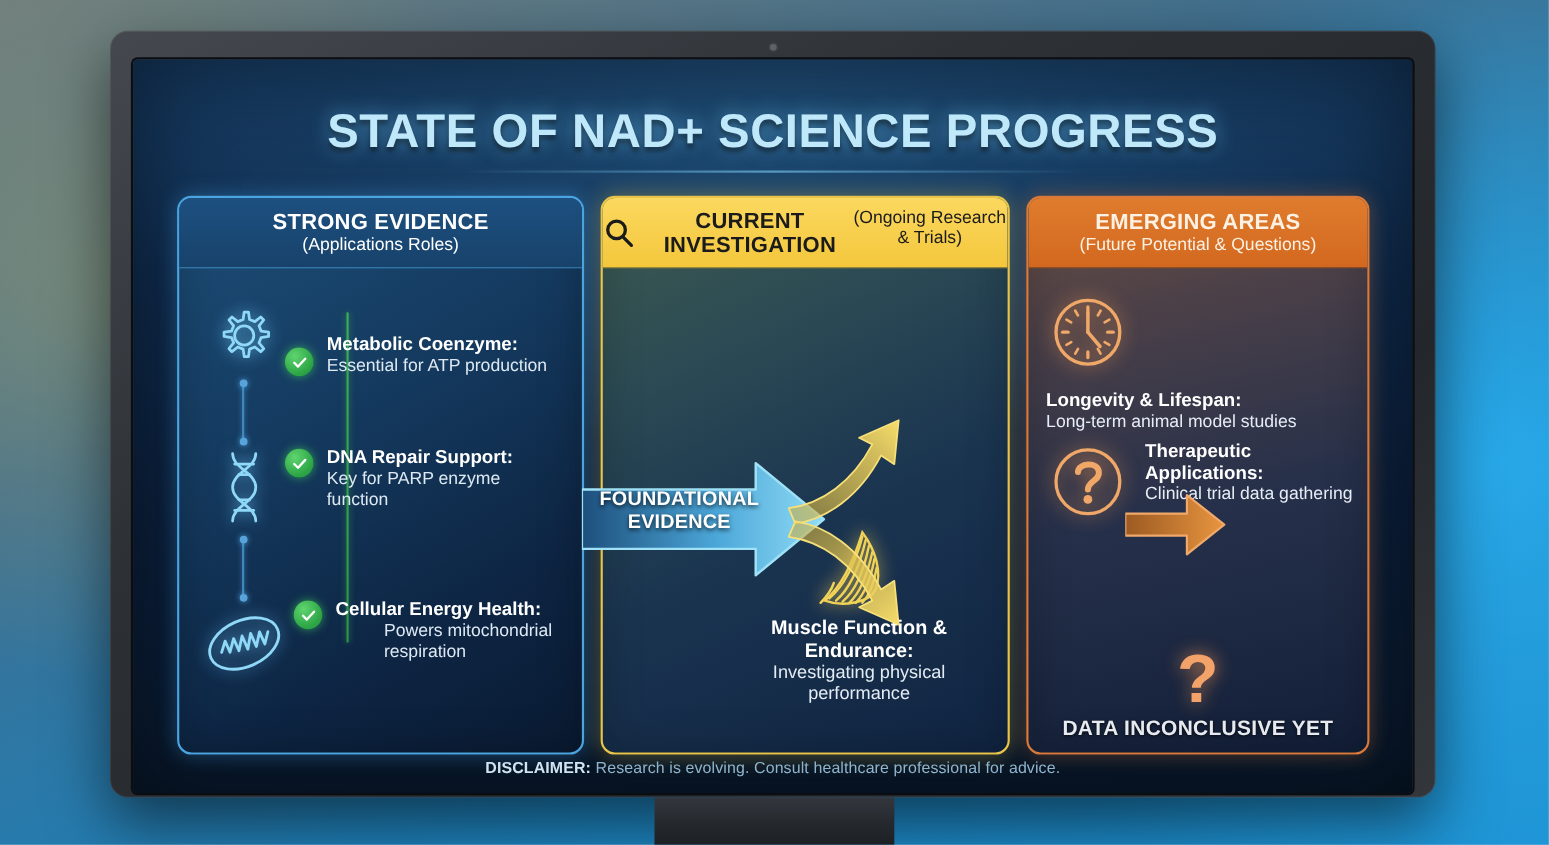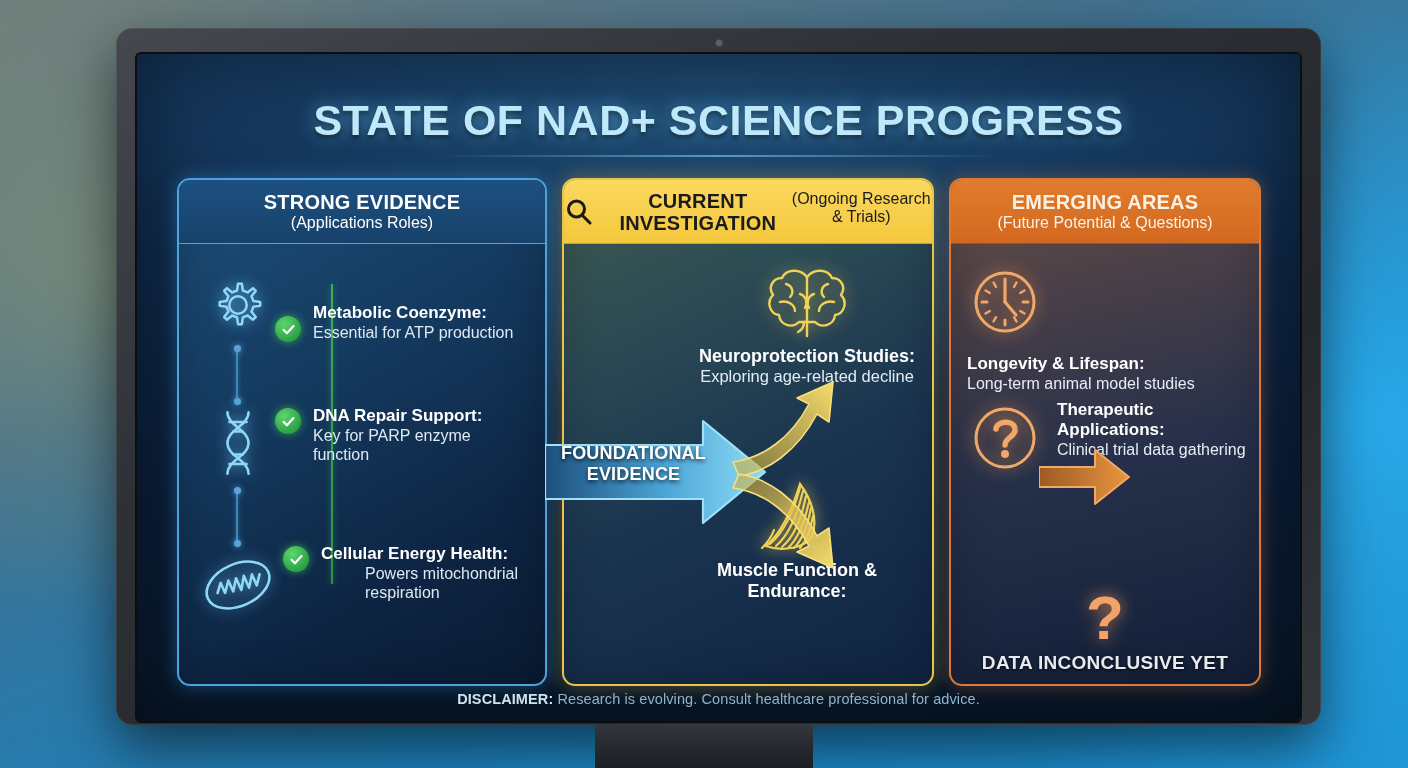--- a/index.html
+++ b/index.html
@@ -8,21 +8,21 @@
     font-family:"Liberation Sans", sans-serif;
     background:
       radial-gradient(ellipse 600px 500px at 8% 35%, rgba(150,155,110,0.55), rgba(150,155,110,0) 70%),
       radial-gradient(ellipse 700px 700px at 97% 55%, #28a8e8, rgba(40,168,232,0) 68%),
       linear-gradient(160deg,#6d7d7e 0%,#3f6f8f 35%,#1d7fb8 70%,#1b8fd0 100%);
     position:relative;
   }
 
   
   #monitor {
-    position:absolute; left:116px; top:28px; width:1205px; height:697px;
+    position:absolute; left:100px; top:28px; width:1205px; height:697px;
     background:linear-gradient(150deg,#45494f 0%,#2d3136 35%,#23262b 70%,#33373c 100%);
     border-radius:16px;
     box-shadow:0 22px 55px rgba(0,0,0,.55), 0 0 0 1px rgba(255,255,255,.08) inset;
     padding-left:36px;
   }
   #camera-dot {
     position:absolute; left:50%; top:12px; transform:translateX(-50%);
     width:6px; height:6px; border-radius:50%;
     background:#5d6268; box-shadow:0 0 3px rgba(255,255,255,.2);
   }
@@ -257,53 +257,36 @@
             <line x1="18.5" y1="18.5" x2="26" y2="26"></line>
           </svg>
         </span>
         <span class="htxt">
           <span class="ht">CURRENT INVESTIGATION</span>
           <span class="hs">(Ongoing Research &amp; Trials)</span>
         </span>
       </div>
       <div class="col-body">
 
-        <div class="inv-block" style="left:128px; top:10px;">
-          <div class="inv-icon">
-            <svg viewBox="0 0 86 76" width="86" height="76" fill="none" stroke="#f0d257" stroke-width="2.4" stroke-linecap="round" stroke-linejoin="round">
-              <path d="M43 13 C36 4 22 5 18 14 C8 14 4 24 9 31 C2 38 6 50 15 51 C16 61 28 65 35 58 L43 58"></path>
-              <path d="M43 13 C50 4 64 5 68 14 C78 14 82 24 77 31 C84 38 80 50 71 51 C70 61 58 65 51 58 L43 58"></path>
-              <path d="M43 13 L43 72"></path>
-              <path d="M22 20 C29 22 30 29 26 33"></path>
-              <path d="M64 20 C57 22 56 29 60 33"></path>
-              <path d="M16 38 C24 36 31 41 31 47"></path>
-              <path d="M70 38 C62 36 55 41 55 47"></path>
-              <path d="M36 30 C42 32 44 38 41 44"></path>
-              <path d="M50 30 C44 32 42 38 45 44"></path>
-              <path d="M34 68 C38 66 40 62 40 58"></path>
-            </svg>
-          </div>
-          <div class="inv-title">Neuroprotection Studies:</div>
-          <div class="inv-desc">Exploring age-related decline</div>
-        </div>
 
         <div class="inv-block" style="left:118px; top:224px;">
           <div class="inv-icon">
             <svg viewBox="0 0 90 80" width="90" height="80" fill="none" stroke="#f0d257" stroke-width="2.2" stroke-linecap="round">
               <path d="M14 72 C28 60 40 36 48 10 C60 26 66 46 60 62 C54 74 30 78 14 72z"></path>
               <path d="M18 70 C32 58 42 36 48 14"></path>
               <path d="M24 72 C38 60 46 38 51 17"></path>
               <path d="M30 73 C43 62 50 42 54 22"></path>
               <path d="M36 74 C47 64 53 46 57 28"></path>
               <path d="M42 74 C51 65 56 50 59 34"></path>
               <path d="M48 74 C55 66 59 54 61 42"></path>
               <path d="M10 74 C16 68 20 62 22 56"></path>
             </svg>
           </div>
           <div class="inv-title">Muscle Function &amp; Endurance:</div>
+          <div class="inv-desc">Investigating physical performance</div>
         </div>
 
       </div>
     </div>
 
     <div class="col" id="col-emerging">
       <div class="col-head">
         <span class="ht">EMERGING AREAS</span>
         <span class="hs">(Future Potential &amp; Questions)</span>
       </div>

